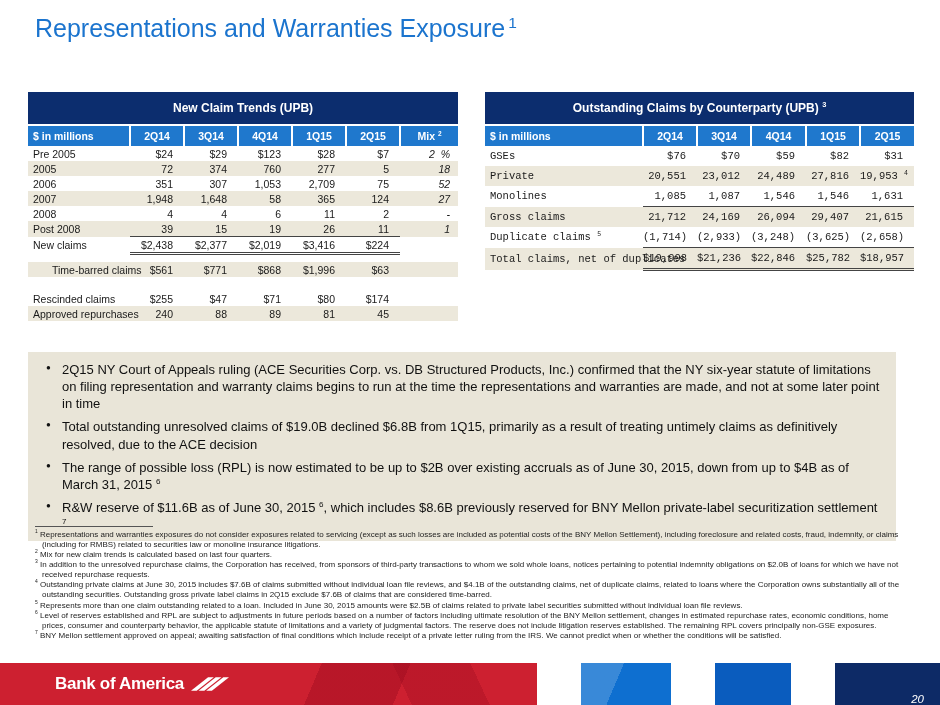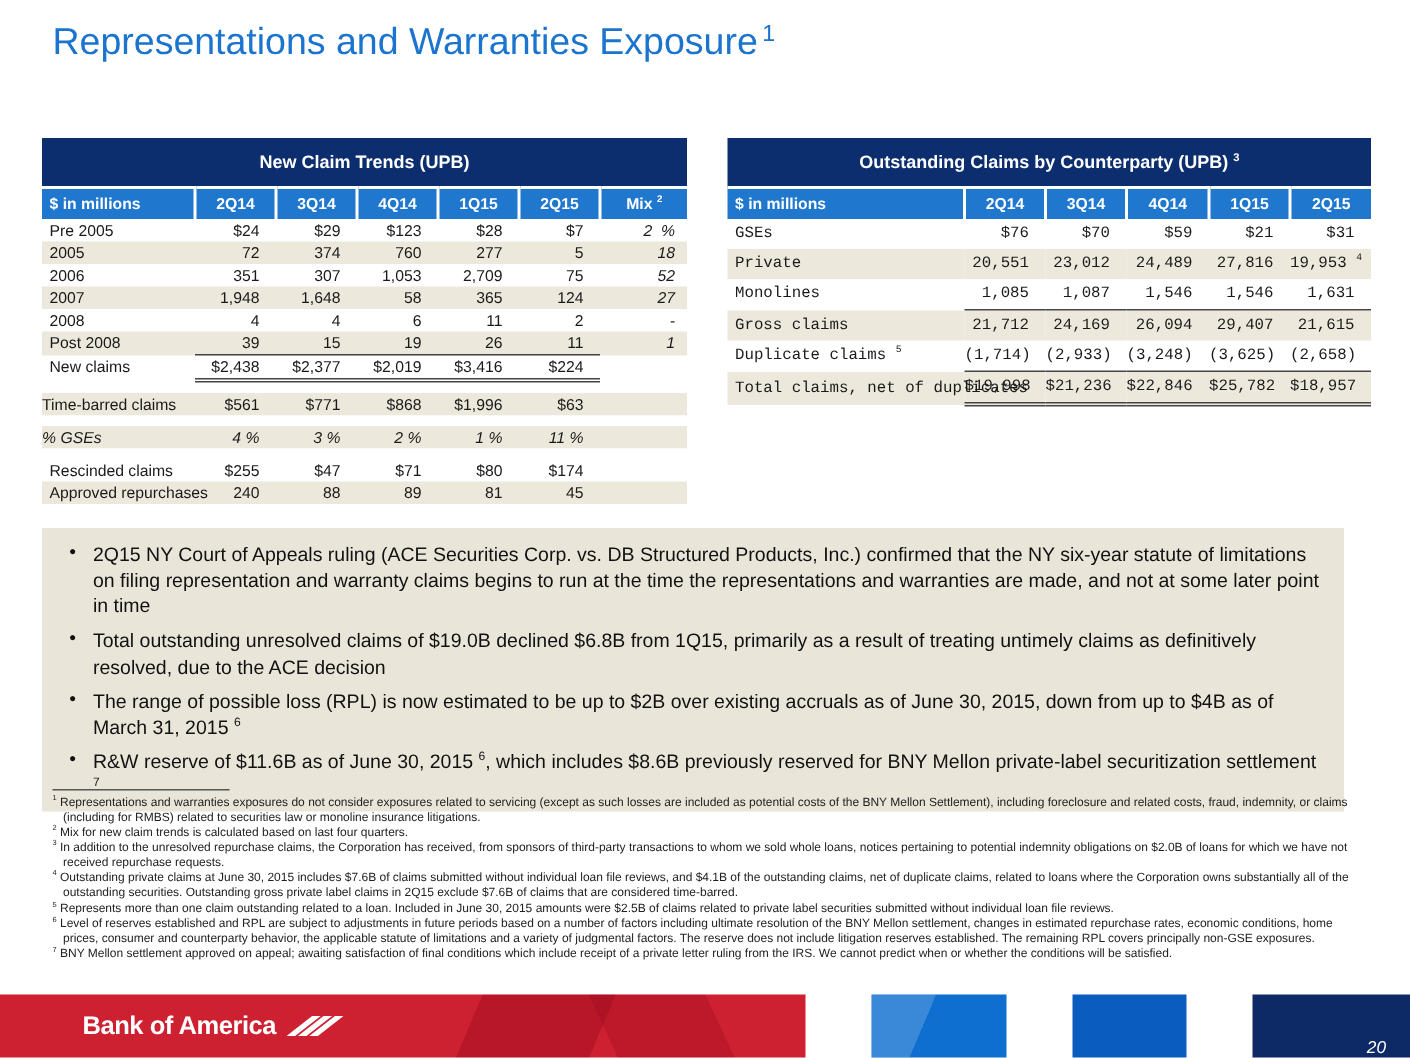--- a/index.html
+++ b/index.html
@@ -10,21 +10,21 @@
   table{border-collapse:collapse;table-layout:fixed;position:absolute;}
   #left-table{left:28px;top:92px;width:430px;}
   #right-table{left:485px;top:92px;width:429px;}
   .tbl-title th{background:var(--navy);color:#fff;font-size:12px;font-weight:bold;height:30px;text-align:center;}
   .col-head th{background:var(--colhead);color:#fff;font-size:10.5px;font-weight:bold;height:20px;border-left:2px solid #fff;border-top:2px solid #fff;text-align:center;padding:0;}
   .col-head th:first-child{border-left:none;text-align:left;padding-left:5px;}
   td{font-size:10.5px;color:#1a1a1a;height:15px;padding:0;vertical-align:middle;white-space:nowrap;}
   #right-table td{height:20px;font-family:Liberation Mono, monospace;}
   tr.shaded td{background:var(--stripe);}
   td.lbl{text-align:left;padding-left:5px;}
-  td.lbl.ind{padding-left:0;}
+  td.lbl.ind{padding-left:24px;}
   td.num{text-align:right;padding-right:11px;}
   td.mix{padding-right:8px;font-style:italic;}
   tr.italic td{font-style:italic;}
   td.tl{border-top:1px solid #444;}
   td.dbl{border-bottom:3px double #444;}
   tr.spacer td{height:7px;background:#fff;}
   .bullet-box{position:absolute;left:28px;top:352px;width:868px;box-sizing:border-box;background:var(--box);padding:9px 10px 8px 10px;}
   .bullet-box ul{margin:0;padding:0 6px 0 24px;list-style:none;}
   .bullet-box li{position:relative;font-size:13px;line-height:1.32;color:#111;margin-bottom:6px;}
   .bullet-box li:last-child{margin-bottom:0;}
@@ -146,29 +146,20 @@
         <td class="num">$561</td>
         <td class="num">$771</td>
         <td class="num">$868</td>
         <td class="num">$1,996</td>
         <td class="num">$63</td>
         <td class="num mix"></td>
       </tr>
       <tr class="spacer">
         <td colspan="7"></td>
       </tr>
-      <tr class="shaded italic">
-        <td class="lbl ind">% GSEs</td>
-        <td class="num">4&nbsp;%</td>
-        <td class="num">3&nbsp;%</td>
-        <td class="num">2&nbsp;%</td>
-        <td class="num">1&nbsp;%</td>
-        <td class="num">11&nbsp;%</td>
-        <td class="num mix"></td>
-      </tr>
       <tr class="spacer">
         <td colspan="7"></td>
       </tr>
       <tr>
         <td class="lbl">Rescinded claims</td>
         <td class="num">$255</td>
         <td class="num">$47</td>
         <td class="num">$71</td>
         <td class="num">$80</td>
         <td class="num">$174</td>
@@ -207,21 +198,21 @@
         <th>1Q15</th>
         <th>2Q15</th>
       </tr>
   </thead>
   <tbody>
       <tr>
         <td class="lbl">GSEs</td>
         <td class="num">$76</td>
         <td class="num">$70</td>
         <td class="num">$59</td>
-        <td class="num">$21</td>
+        <td class="num">$82</td>
         <td class="num">$31</td>
       </tr>
       <tr class="shaded">
         <td class="lbl">Private</td>
         <td class="num">20,551</td>
         <td class="num">23,012</td>
         <td class="num">24,489</td>
         <td class="num">27,816</td>
         <td class="num">19,953&nbsp;<sup>4</sup></td>
       </tr>

